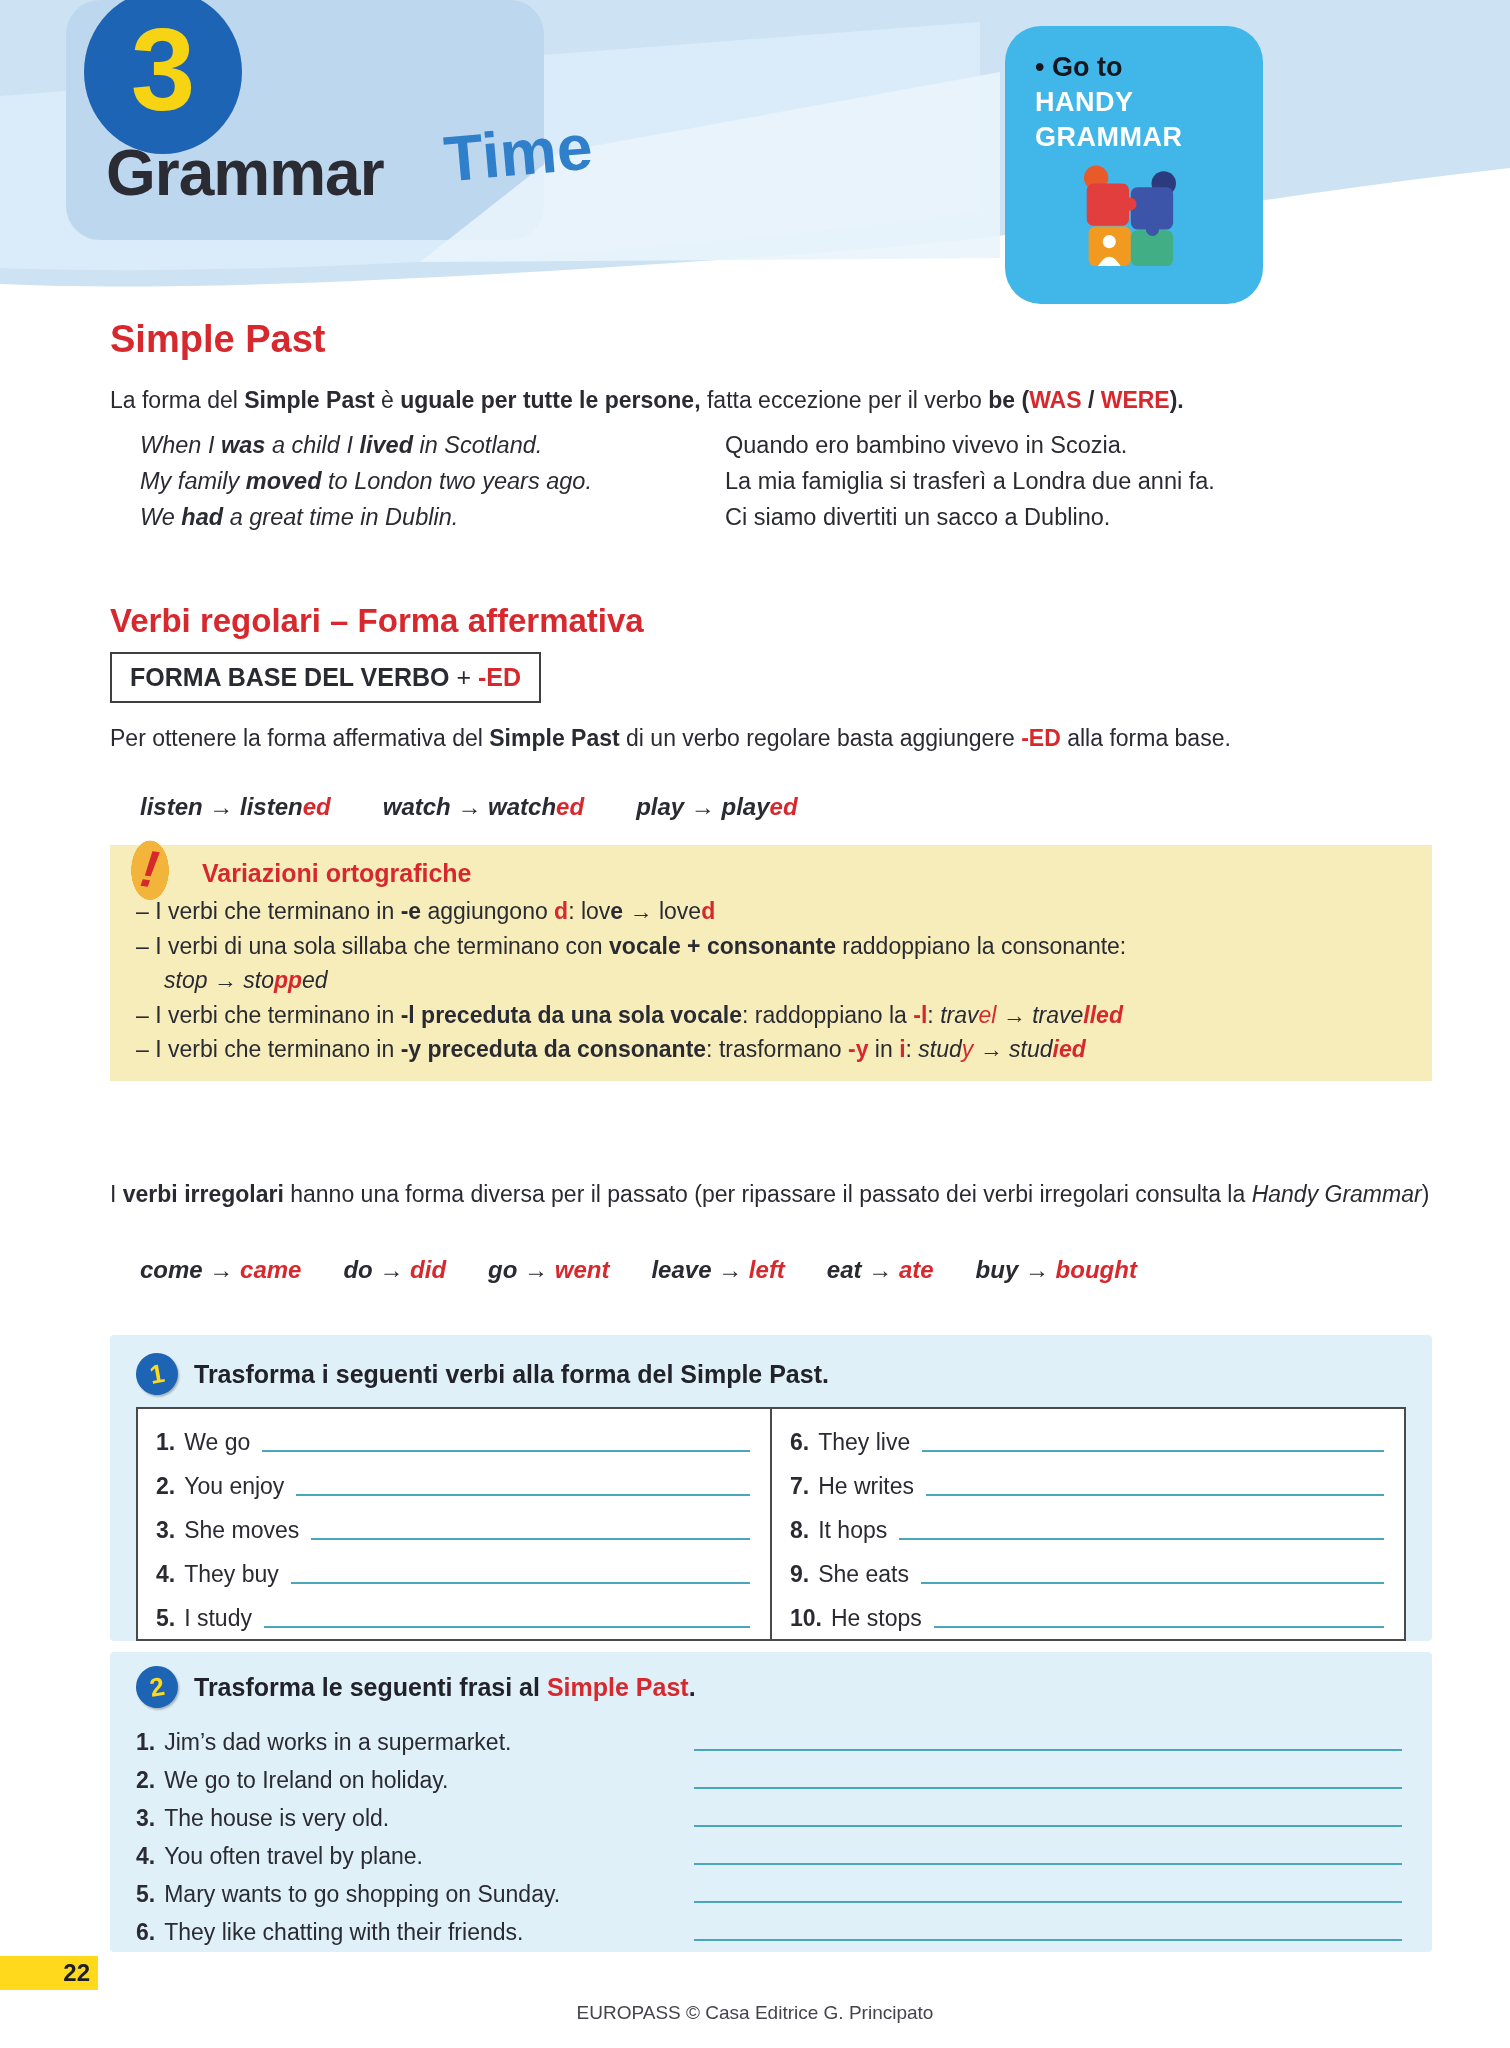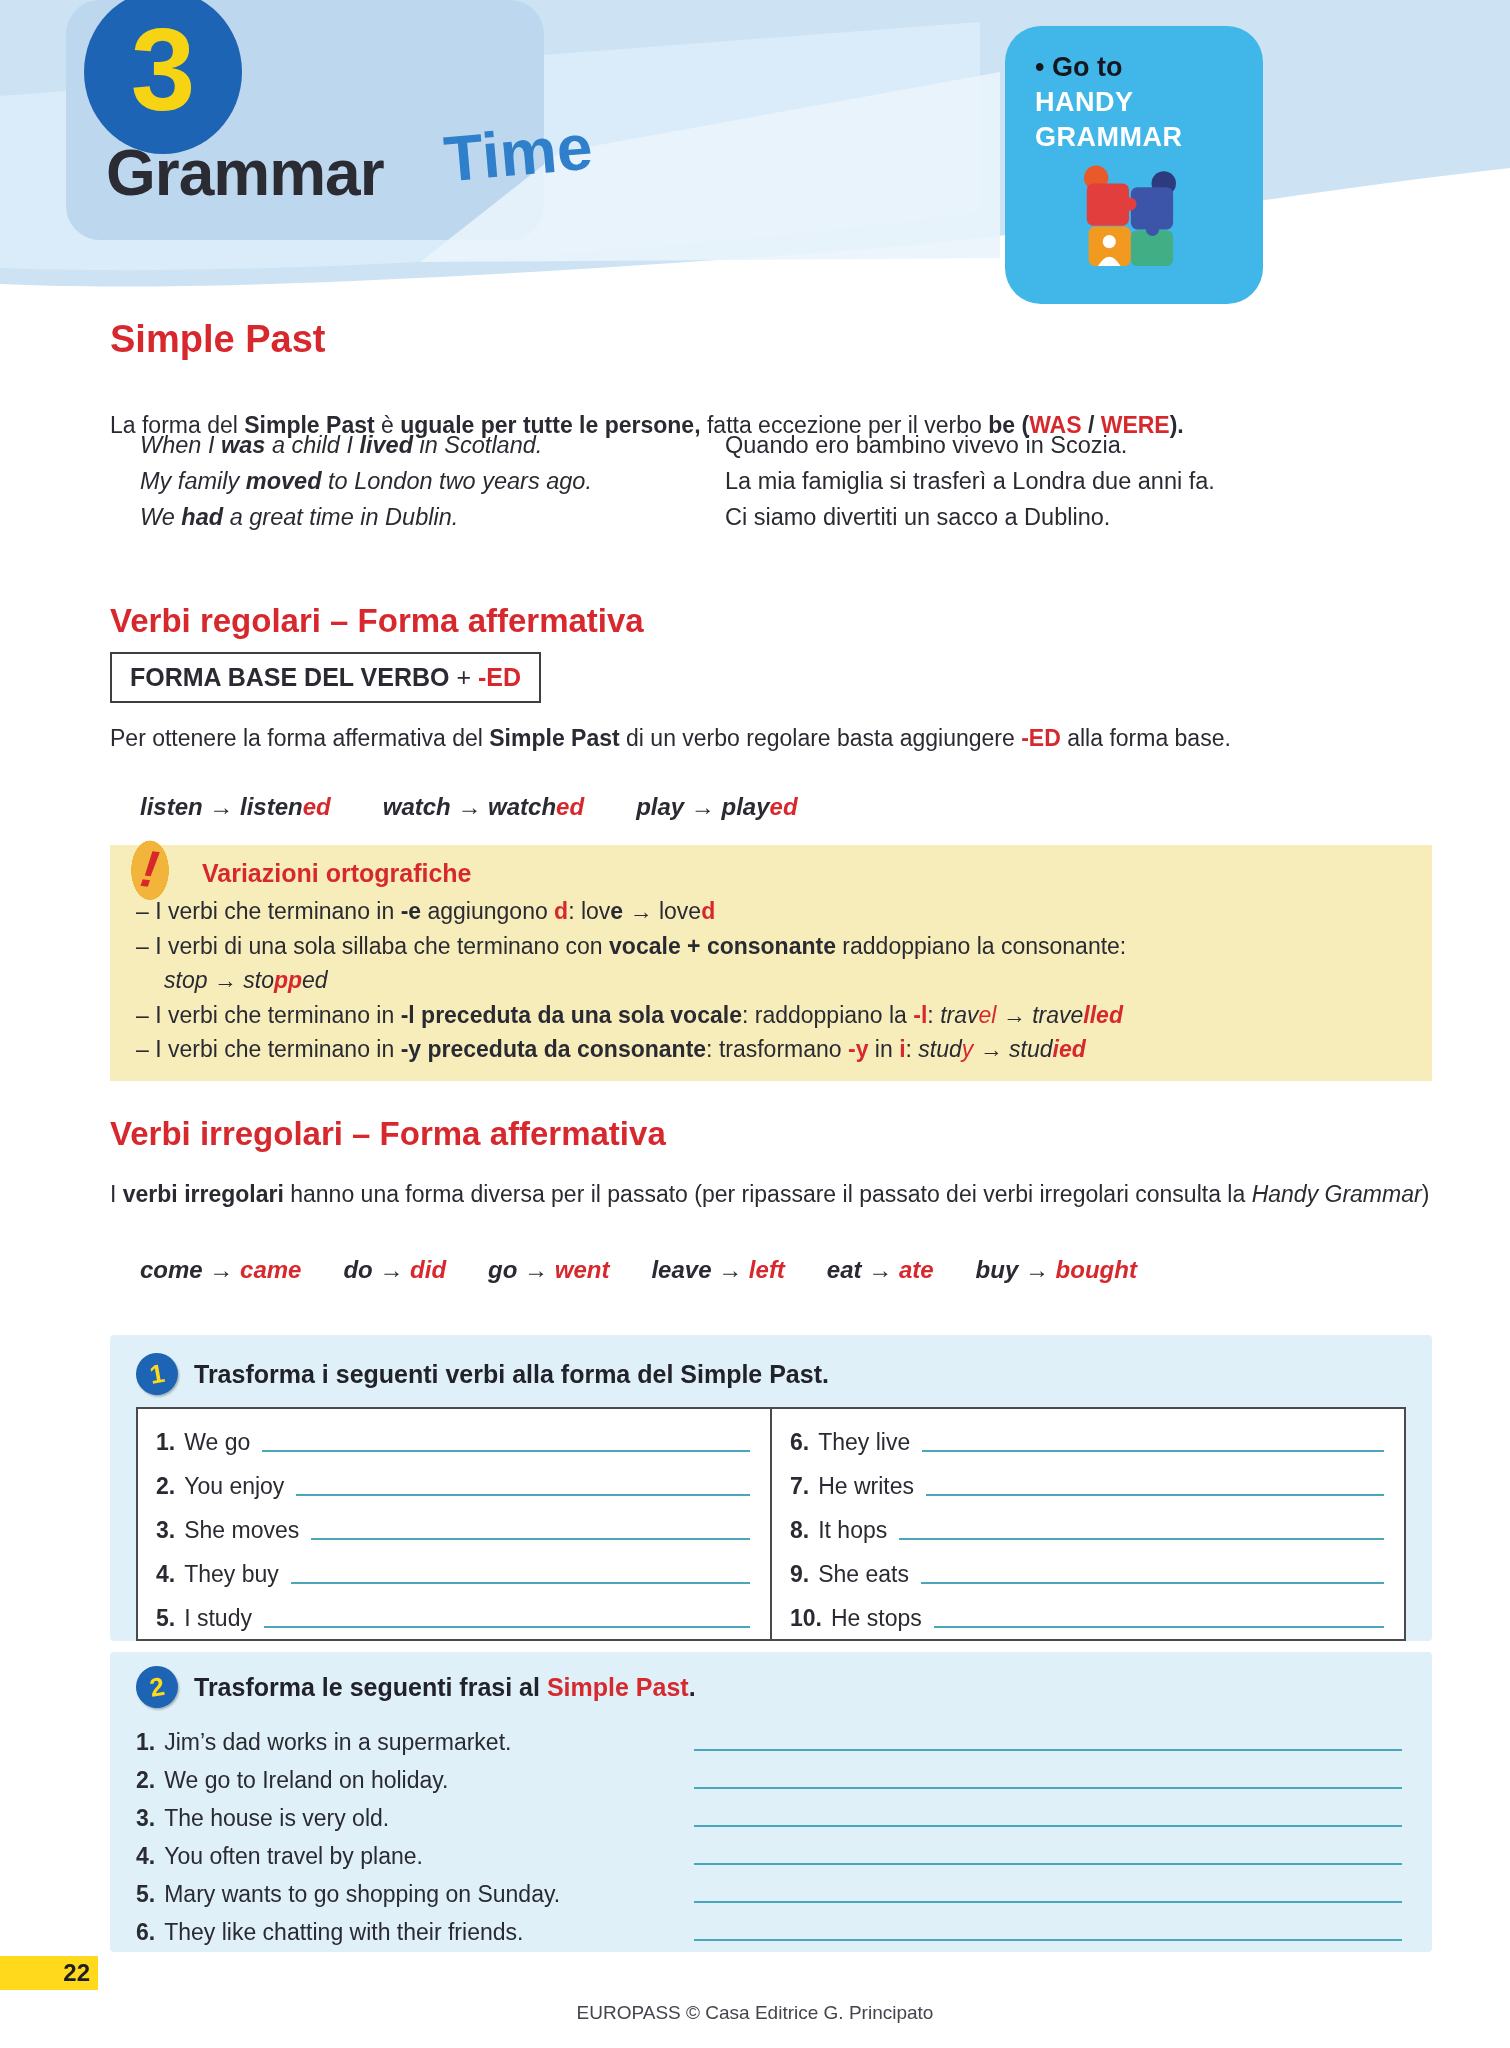--- a/index.html
+++ b/index.html
@@ -17,21 +17,21 @@
   .handy-box{position:absolute;left:1005px;top:26px;width:258px;height:278px;border-radius:36px;
              background:#41b6e8;box-sizing:border-box;padding:26px 0 0 30px;}
   .goto-line{color:#16161f;font-weight:bold;font-size:27px;margin-bottom:2px;}
   .handy-line{color:#ffffff;font-weight:bold;font-size:27px;line-height:1.3;letter-spacing:.5px;}
   .puzzle-wrap{margin:4px 0 0 30px;}
 
   
   .h1{position:absolute;left:110px;color:#d7282e;font-weight:bold;font-size:38px;}
   .h2{position:absolute;left:110px;color:#d7282e;font-weight:bold;font-size:33px;}
   .para{position:absolute;left:110px;font-size:23px;line-height:1.45;color:#2a2a32;}
-  .one-line{white-space:nowrap;margin-top:25px;}
+  .one-line{white-space:nowrap;}
   .s-b{font-weight:bold;}
   .s-i{font-style:italic;}
   .s-r{color:#d7282e;}
 
   .ex-row{display:flex;height:36px;align-items:flex-start;font-size:23.5px;color:#2a2a32;}
   .ex-en{width:585px;}
   .ex-it{flex:1;}
 
   .formula-box{position:absolute;left:110px;top:652px;border:2px solid #3f3f3f;background:#fff;
                padding:9px 18px;font-size:25px;display:inline-block;}
@@ -154,21 +154,20 @@
       <span>!</span>
     </div>
     <div class="note-title">Variazioni ortografiche</div>
     <div class="note-line"><span>– I verbi che terminano in </span><span class="s-b">-e</span><span> aggiungono </span><span class="s-b s-r">d</span><span>: lov</span><span class="s-b">e</span><span> → love</span><span class="s-b s-r">d</span></div>
     <div class="note-line"><span>– I verbi di una sola sillaba che terminano con </span><span class="s-b">vocale + consonante</span><span> raddoppiano la consonante:</span></div>
     <div class="note-line cont"><span class="s-i">stop</span><span> → </span><span class="s-i">sto</span><span class="s-b s-i s-r">pp</span><span class="s-i">ed</span></div>
     <div class="note-line"><span>– I verbi che terminano in </span><span class="s-b">-l preceduta da una sola vocale</span><span>: raddoppiano la </span><span class="s-b s-r">-l</span><span>: </span><span class="s-i">trav</span><span class="s-i s-r">el</span><span> → </span><span class="s-i">trave</span><span class="s-b s-i s-r">lled</span></div>
     <div class="note-line"><span>– I verbi che terminano in </span><span class="s-b">-y preceduta da consonante</span><span>: trasformano </span><span class="s-b s-r">-y</span><span> in </span><span class="s-b s-r">i</span><span>: </span><span class="s-i">stud</span><span class="s-i s-r">y</span><span> → </span><span class="s-i">stud</span><span class="s-b s-i s-r">ied</span></div>
   </div>
 
-  <div class="h2" style="top:1115px">Verbi irregolari – Forma affermativa</div>
   <div class="para" style="top:1178px;width:1320px"><span>I </span><span class="s-b">verbi irregolari</span><span> hanno una forma diversa per il passato (per ripassare il passato dei verbi irregolari consulta la </span><span class="s-i">Handy Grammar</span><span>)</span></div>
 
   <div class="pairs irr">
     <span><span class="s-b s-i">come</span><span> → </span><span class="s-b s-i s-r">came</span></span>
     <span><span class="s-b s-i">do</span><span> → </span><span class="s-b s-i s-r">did</span></span>
     <span><span class="s-b s-i">go</span><span> → </span><span class="s-b s-i s-r">went</span></span>
     <span><span class="s-b s-i">leave</span><span> → </span><span class="s-b s-i s-r">left</span></span>
     <span><span class="s-b s-i">eat</span><span> → </span><span class="s-b s-i s-r">ate</span></span>
     <span><span class="s-b s-i">buy</span><span> → </span><span class="s-b s-i s-r">bought</span></span>
   </div>

